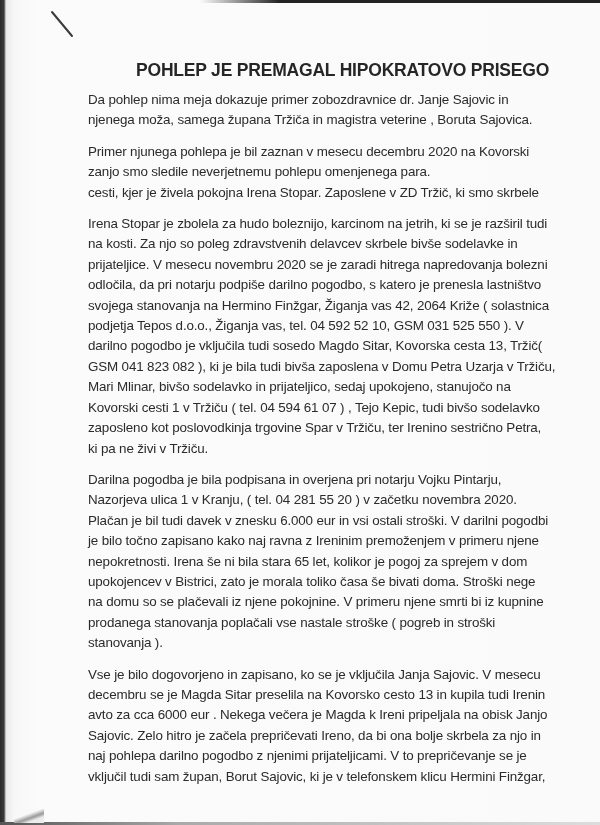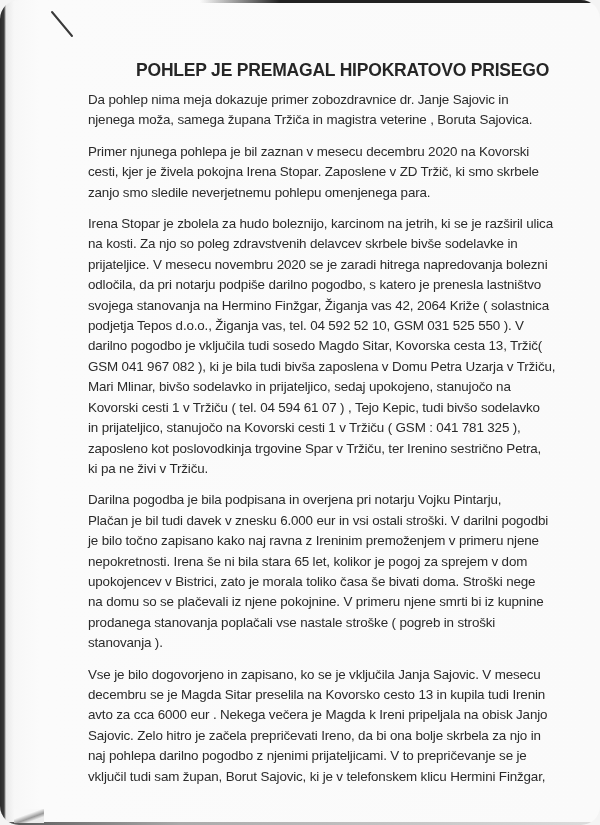--- a/index.html
+++ b/index.html
@@ -9,21 +9,20 @@
       height: 825px;
       overflow: hidden;
       background: #f4f4f4;
     }
     .scan {
       position: relative;
       width: 600px;
       height: 825px;
       background: linear-gradient(90deg, #2a2a2a 0px, #3a3a3a 4px, #e9e9e9 6px, #f7f7f7 14px, #fbfbfb 40px, #fafafa 100%);
       overflow: hidden;
-      border-radius: 19px;
     }
     .top-edge {
       position: absolute;
       left: 200px;
       top: 0;
       width: 400px;
       height: 3px;
       background: linear-gradient(90deg, rgba(40,40,40,0) 0%, #222 20%, #222 100%);
     }
     .bottom-edge {
@@ -92,40 +91,40 @@
   <div class="page">
     <h1 class="title">POHLEP JE PREMAGAL HIPOKRATOVO PRISEGO</h1>
 
     <div id="paragraphs">
         <p class="para">
           <span class="line">Da pohlep nima meja  dokazuje primer zobozdravnice dr. Janje Sajovic in</span>
           <span class="line">njenega moža, samega župana  Tržiča in magistra veterine , Boruta Sajovica.</span>
         </p>
         <p class="para">
           <span class="line">Primer njunega pohlepa je bil zaznan v mesecu decembru 2020 na Kovorski</span>
+          <span class="line">zanjo smo sledile neverjetnemu pohlepu omenjenega para.</span>
           <span class="line">cesti, kjer je živela pokojna Irena Stopar. Zaposlene v ZD Tržič, ki smo skrbele</span>
-          <span class="line">zanjo smo sledile neverjetnemu pohlepu omenjenega para.</span>
         </p>
         <p class="para">
-          <span class="line">Irena Stopar je zbolela za hudo boleznijo, karcinom na jetrih, ki se je razširil ulica</span>
+          <span class="line">Irena Stopar je zbolela za hudo boleznijo, karcinom na jetrih, ki se je razširil tudi</span>
           <span class="line">na kosti. Za njo so poleg zdravstvenih delavcev skrbele bivše sodelavke in</span>
           <span class="line">prijateljice. V mesecu novembru 2020 se je zaradi hitrega napredovanja bolezni</span>
           <span class="line">odločila, da pri notarju podpiše darilno pogodbo, s katero je prenesla lastništvo</span>
           <span class="line">svojega  stanovanja na  Hermino Finžgar, Žiganja vas 42, 2064 Križe ( solastnica</span>
           <span class="line">podjetja Tepos d.o.o., Žiganja vas, tel. 04 592 52 10, GSM 031 525 550 ). V</span>
           <span class="line">darilno pogodbo je vključila tudi sosedo Magdo Sitar, Kovorska cesta 13, Tržič(</span>
-          <span class="line">GSM 041 967 082 ), ki je bila tudi bivša zaposlena v Domu Petra Uzarja v Tržiču,</span>
+          <span class="line">GSM 041 823 082 ), ki je bila tudi bivša zaposlena v Domu Petra Uzarja v Tržiču,</span>
           <span class="line">Mari Mlinar, bivšo sodelavko in prijateljico, sedaj upokojeno, stanujočo na</span>
           <span class="line">Kovorski cesti 1 v Tržiču ( tel. 04 594 61 07 ) , Tejo Kepic,  tudi bivšo sodelavko</span>
-          <span class="line">in prijateljico, stanujočo na Kovorski cesti 1 v Tržiču ( GSM : 041 781 325 ),</span>
           <span class="line">zaposleno kot poslovodkinja trgovine Spar v Tržiču, ter Irenino sestrično Petra,</span>
           <span class="line">ki pa ne živi v Tržiču.</span>
         </p>
         <p class="para">
           <span class="line">Darilna pogodba je bila podpisana in overjena pri notarju Vojku Pintarju,</span>
+          <span class="line">Nazorjeva ulica 1 v Kranju, ( tel. 04 281 55 20 ) v začetku novembra 2020.</span>
           <span class="line">Plačan je bil tudi davek v znesku 6.000 eur in vsi ostali stroški. V darilni pogodbi</span>
           <span class="line">je bilo točno zapisano kako naj ravna z Ireninim premoženjem v primeru njene</span>
           <span class="line">nepokretnosti. Irena še ni bila stara 65 let, kolikor je pogoj za sprejem v dom</span>
           <span class="line">upokojencev v Bistrici, zato je morala toliko časa še bivati doma. Stroški nege</span>
           <span class="line">na domu so se plačevali iz njene pokojnine. V primeru njene smrti bi iz kupnine</span>
           <span class="line">prodanega stanovanja poplačali vse nastale stroške ( pogreb in stroški</span>
           <span class="line">stanovanja ).</span>
         </p>
         <p class="para">
           <span class="line">Vse je bilo dogovorjeno in zapisano, ko se je vključila Janja Sajovic. V mesecu</span>

